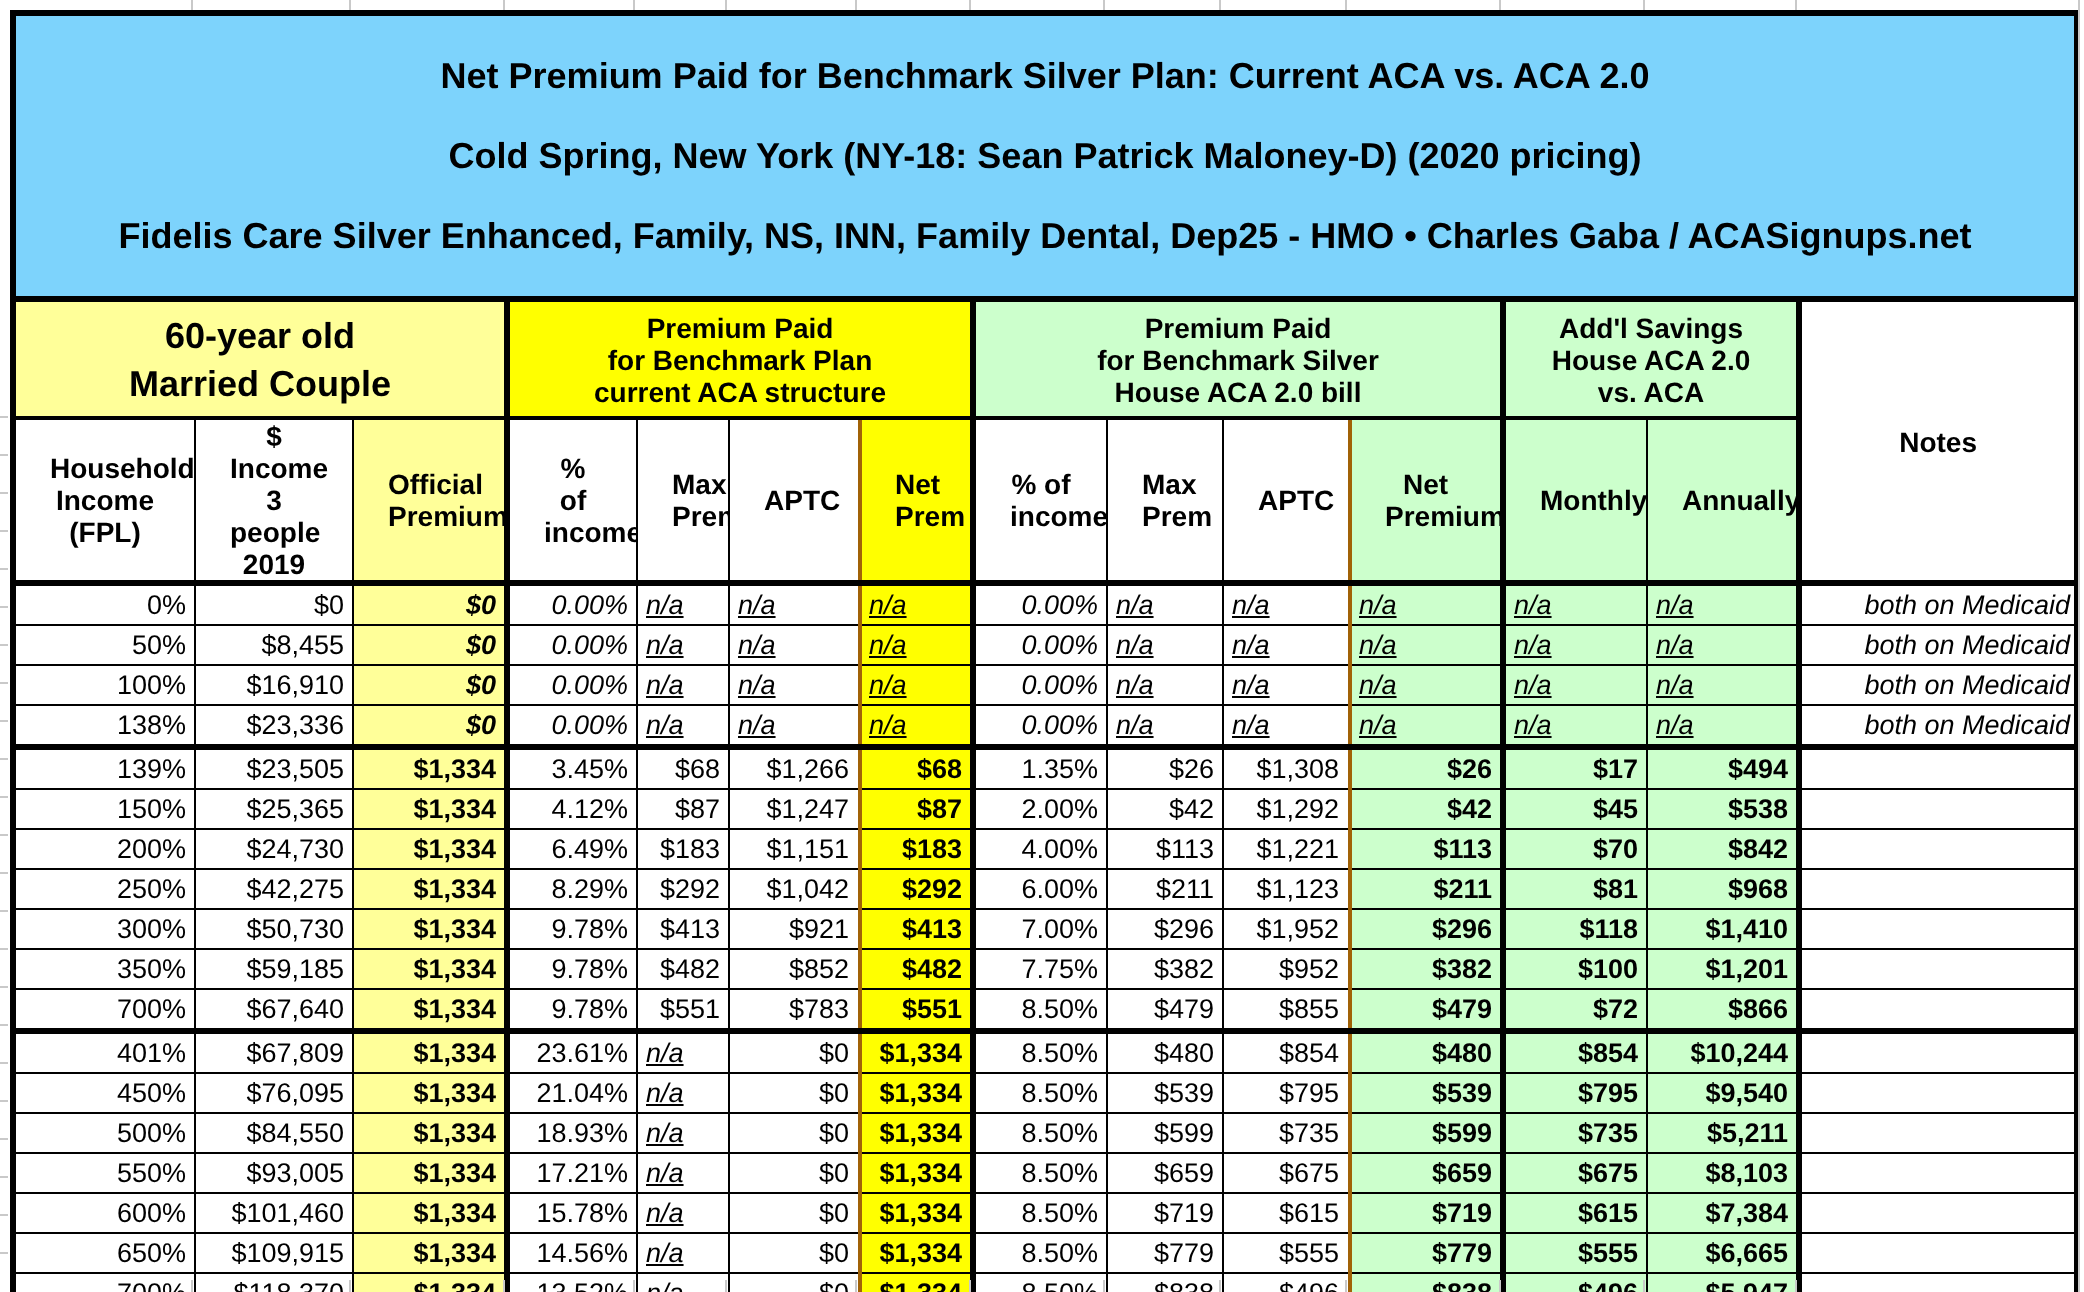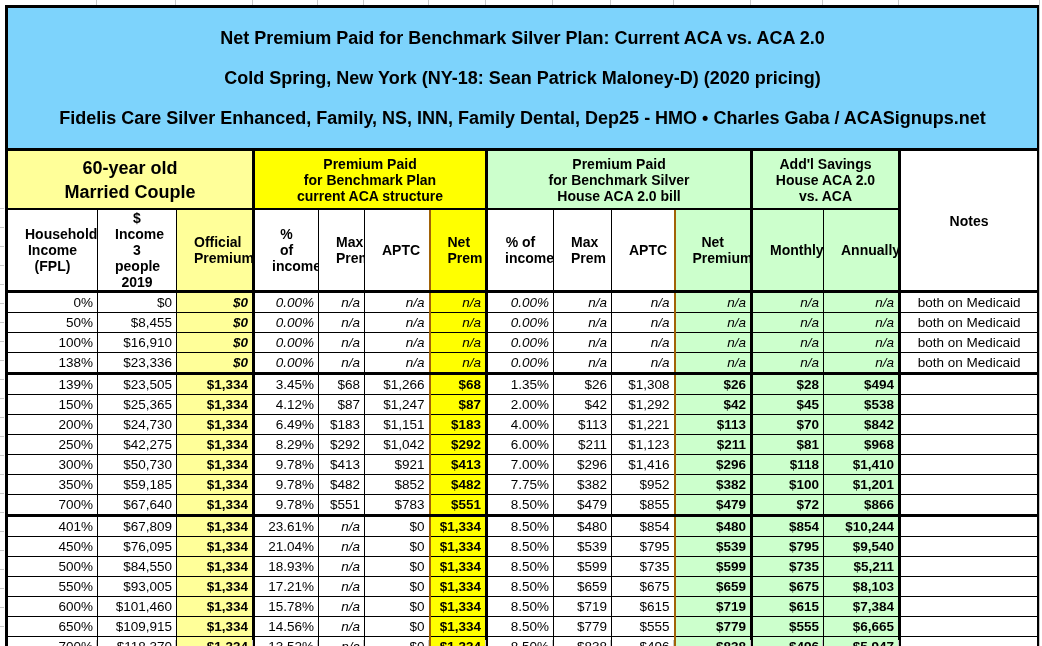--- a/index.html
+++ b/index.html
@@ -27,23 +27,23 @@
 
   tbody td{height:19px;font-size:13.5px;line-height:18px;padding:0 4px;vertical-align:middle;}
   .r{text-align:right;}
   .bold{font-weight:bold;}
   .bg-py{background:#FFFF99;}
   .bg-by{background:#FFFF00;}
   .bg-gr{background:#CCFFCC;}
   .bl2{border-left:2px solid #a16207;}
   .bl3{border-left:3px solid #000;}
   tr.group-top td{border-top:3px solid #000;}
-  .na{text-align:right;font-style:italic;font-weight:normal;}
+  .na{text-align:left;font-style:italic;font-weight:normal;text-decoration:underline;}
   .it{font-style:italic;}
-  .note{text-align:center;padding:0 2px;}
+  .note{text-align:right;font-style:italic;padding:0 2px;}
 </style>
 </head>
 <body>
 
 <svg class="ticks top" width="1042" height="5" shape-rendering="crispEdges">
   <g stroke="#c9c9c9" stroke-width="1">
     <line x1="96" y1="0" x2="96" y2="5"></line>
       <line x1="175" y1="0" x2="175" y2="5"></line>
       <line x1="252" y1="0" x2="252" y2="5"></line>
     <line x1="317" y1="0" x2="317" y2="5"></line>
@@ -214,21 +214,21 @@
     <td class="r">$23,505</td>
     <td class="r bold bg-py">$1,334</td>
     <td class="r bl3">3.45%</td>
     <td class="r">$68</td>
     <td class="r">$1,266</td>
     <td class="r bold bg-by bl2">$68</td>
     <td class="r bl3">1.35%</td>
     <td class="r">$26</td>
     <td class="r">$1,308</td>
     <td class="r bold bg-gr bl2">$26</td>
-    <td class="r bold bg-gr bl3">$28</td>
+    <td class="r bold bg-gr bl3">$17</td>
     <td class="r bold bg-gr">$494</td>
     <td class="note bl3"></td>
   </tr>
       <tr>
     <td class="r">150%</td>
     <td class="r">$25,365</td>
     <td class="r bold bg-py">$1,334</td>
     <td class="r bl3">4.12%</td>
     <td class="r">$87</td>
     <td class="r">$1,247</td>
@@ -276,21 +276,21 @@
       <tr>
     <td class="r">300%</td>
     <td class="r">$50,730</td>
     <td class="r bold bg-py">$1,334</td>
     <td class="r bl3">9.78%</td>
     <td class="r">$413</td>
     <td class="r">$921</td>
     <td class="r bold bg-by bl2">$413</td>
     <td class="r bl3">7.00%</td>
     <td class="r">$296</td>
-    <td class="r">$1,416</td>
+    <td class="r">$1,952</td>
     <td class="r bold bg-gr bl2">$296</td>
     <td class="r bold bg-gr bl3">$118</td>
     <td class="r bold bg-gr">$1,410</td>
     <td class="note bl3"></td>
   </tr>
       <tr>
     <td class="r">350%</td>
     <td class="r">$59,185</td>
     <td class="r bold bg-py">$1,334</td>
     <td class="r bl3">9.78%</td>

